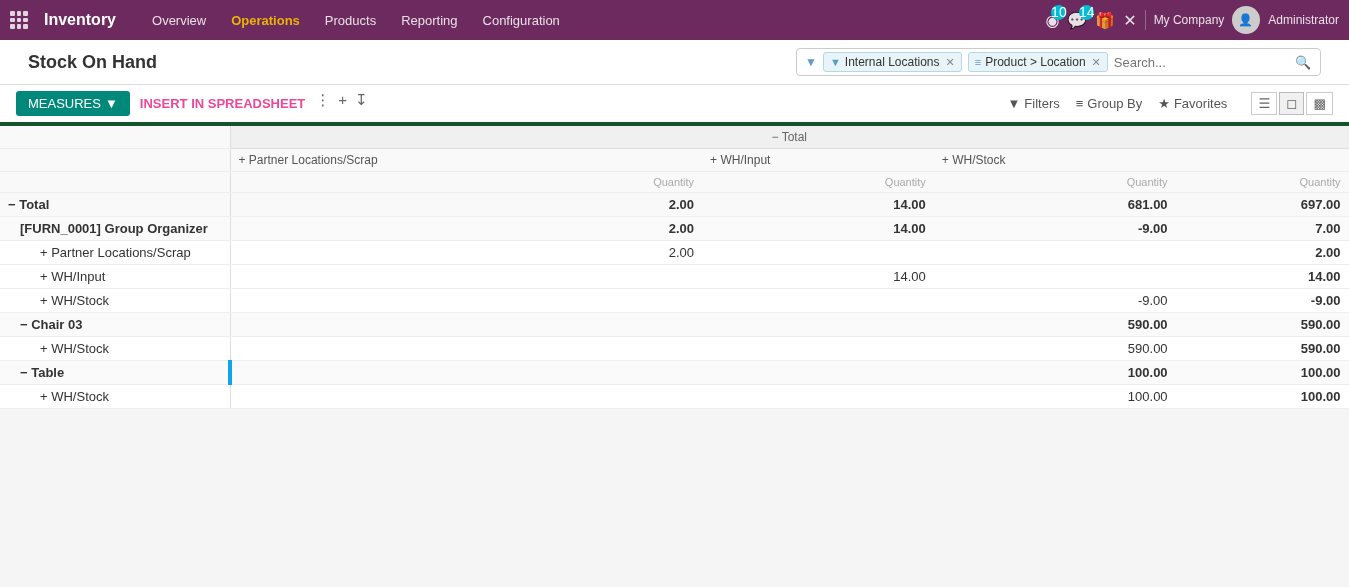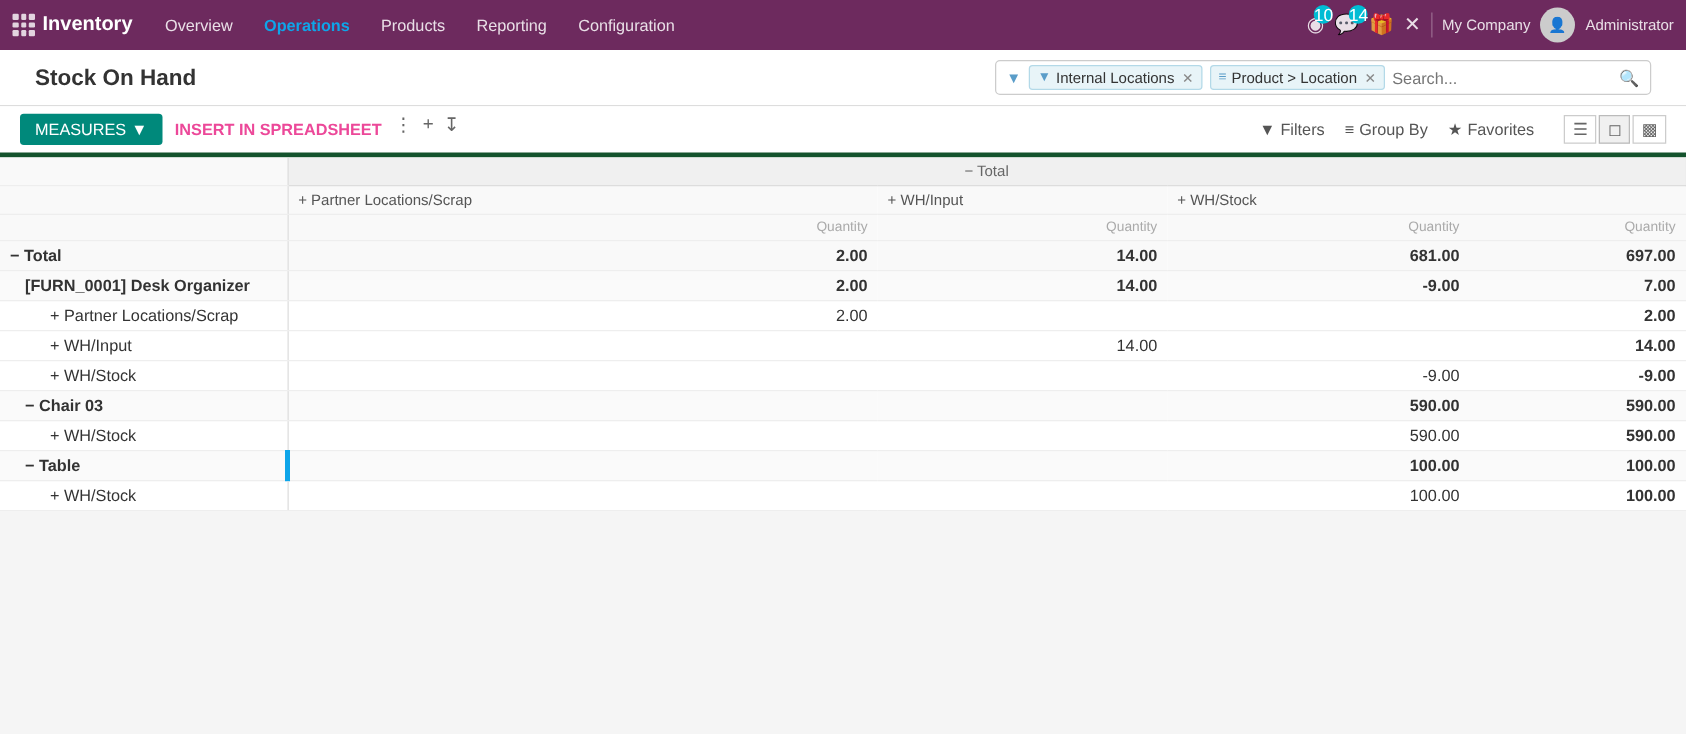--- a/index.html
+++ b/index.html
@@ -6,26 +6,26 @@
     body { font-family: Arial, sans-serif; font-size: 13px; background: #f5f5f5; color: #333; }
 
     
     .navbar {
       background: #6d2a5e;
       color: white;
       display: flex;
       align-items: center;
       height: 40px;
       padding: 0 10px;
-      gap: 6px;
+      gap: 16px;
     }
     .navbar-brand { font-size: 16px; font-weight: bold; color: white; margin-right: 10px; }
     .navbar-menu { display: flex; gap: 5px; flex: 1; }
     .navbar-item { color: rgba(255,255,255,0.85); padding: 5px 10px; cursor: pointer; font-size: 13px; border-radius: 3px; }
-    .navbar-item.active { color: #0ea5e9; font-weight: bold; }
+    .navbar-item.active { color: #eab308; font-weight: bold; }
     .navbar-right { display: flex; align-items: center; gap: 8px; }
     .nav-icon { color: rgba(255,255,255,0.85); cursor: pointer; position: relative; font-size: 16px; }
     .nav-badge {
       position: absolute; top: -6px; right: -7px;
       background: #00bcd4; color: white; border-radius: 50%;
       font-size: 14px; width: 15px; height: 15px;
       display: flex; align-items: center; justify-content: center;
     }
     .nav-company { color: rgba(255,255,255,0.85); font-size: 12px; }
     .nav-avatar { width: 28px; height: 28px; border-radius: 50%; background: #ccc; display: flex; align-items: center; justify-content: center; font-size: 12px; color: #666; }
@@ -209,21 +209,21 @@
     </thead>
     <tbody id="table-body">
     <tr style="font-weight: bold; background: rgb(249, 249, 249);">
     <td class="label-col" style="border-right:1px solid #ddd; ">− Total</td>
     <td>2.00</td>
     <td>14.00</td>
     <td>681.00</td>
     <td style="font-weight:bold;">697.00</td>
   </tr>
         <tr style="font-weight: bold; background: rgb(250, 250, 250);">
-    <td class="label-col" style="border-right:1px solid #ddd; padding-left:20px;">[FURN_0001] Desk Organizer</td>
+    <td class="label-col" style="border-right:1px solid #ddd; padding-left:20px;">[FURN_0001] Group Organizer</td>
     <td>2.00</td>
     <td>14.00</td>
     <td>-9.00</td>
     <td style="font-weight:bold;">7.00</td>
   </tr>
         <tr>
     <td class="label-col" style="border-right:1px solid #ddd; padding-left:40px;">+ Partner Locations/Scrap</td>
     <td>2.00</td>
     <td></td>
     <td></td>

